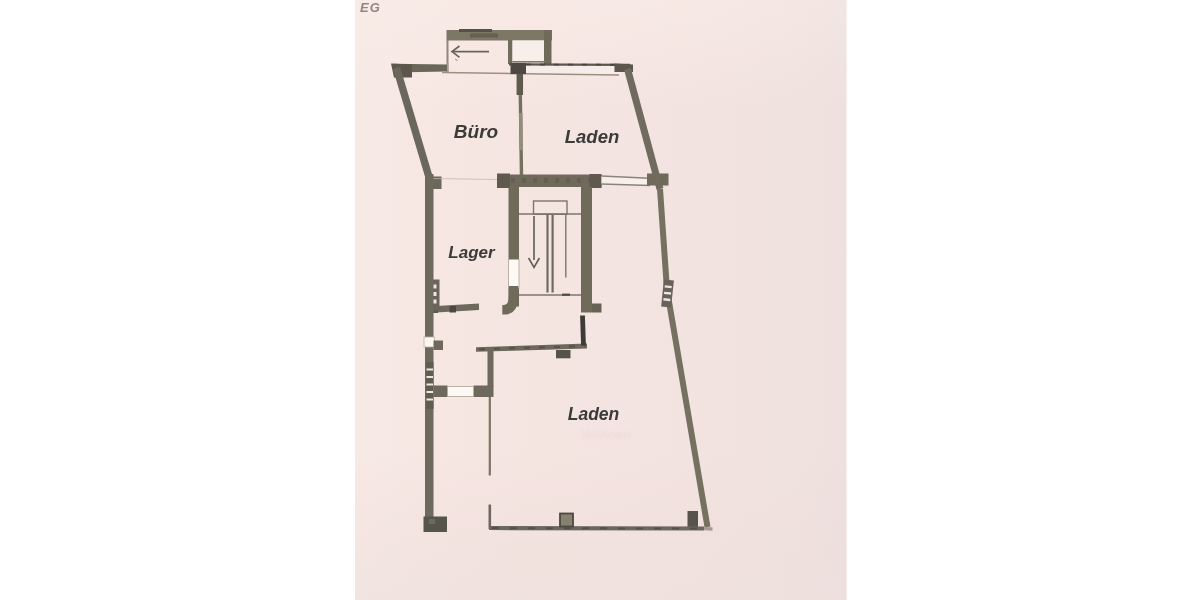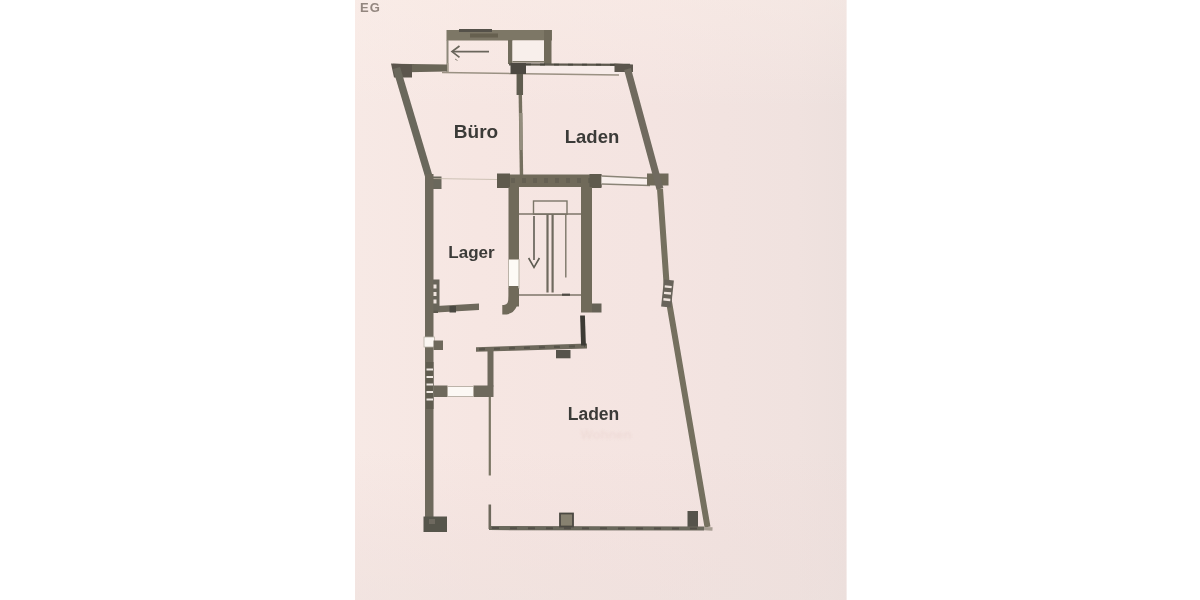--- a/index.html
+++ b/index.html
@@ -1,16 +1,16 @@
 <!DOCTYPE html>
 <html><head>
 <meta charset="utf-8">
 <style>
   html,body{margin:0;padding:0;background:#ffffff;}
-  #stage{position:relative;width:1200px;height:600px;background:#ffffff;overflow:hidden;}
+  #stage{position:relative;width:1200px;height:600px;background:#ffffff;overflow:hidden;font-style:italic;}
   svg{display:block;}
   text{font-family:"Liberation Sans", sans-serif;}
 </style>
 </head>
 <body>
 <div id="stage">
 <svg width="1200" height="600" viewBox="0 0 1200 600" xmlns="http://www.w3.org/2000/svg">
 <defs>
   <linearGradient id="paperG" x1="0" y1="0" x2="1" y2="0">
     <stop offset="0" stop-color="#f7e9e5"></stop>

